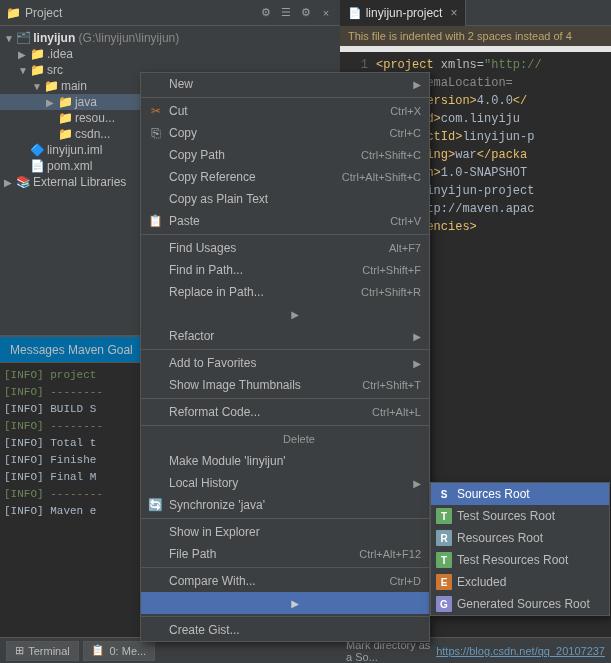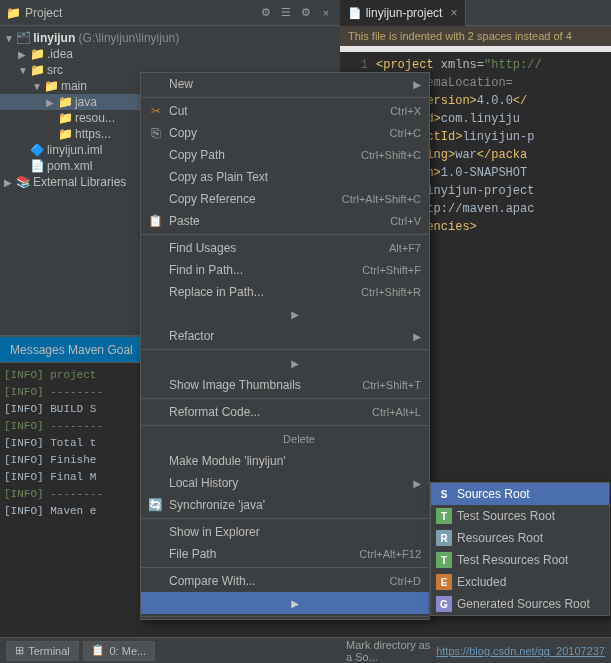--- a/index.html
+++ b/index.html
@@ -353,21 +353,21 @@
 
     <div class="tree-item" style="padding-left:46px;">
       <span class="arrow"> </span>
       <span style="color:#7c9fb0;">📁</span>
       <span>resou...</span>
     </div>
 
     <div class="tree-item" style="padding-left:46px;">
       <span class="arrow"> </span>
       <span style="color:#7c9fb0;">📁</span>
-      <span>https...</span>
+      <span>csdn...</span>
     </div>
 
     <div class="tree-item" style="padding-left:18px;">
       <span class="arrow"> </span>
       <span style="color:#6897bb;">🔷</span>
       <span>linyijun.iml</span>
     </div>
 
     <div class="tree-item" style="padding-left:18px;">
       <span class="arrow"> </span>
@@ -397,25 +397,25 @@
   <div class="menu-item">
     <span class="icon-area">⎘</span>
     <span class="item-label">Copy</span>
     <span class="shortcut">Ctrl+C</span>
   </div>
   <div class="menu-item">
     <span class="item-label">Copy Path</span>
     <span class="shortcut">Ctrl+Shift+C</span>
   </div>
   <div class="menu-item">
-    <span class="item-label">Copy as Plain Text</span>
-  </div>
-  <div class="menu-item">
     <span class="item-label">Copy Reference</span>
     <span class="shortcut">Ctrl+Alt+Shift+C</span>
+  </div>
+  <div class="menu-item">
+    <span class="item-label">Copy as Plain Text</span>
   </div>
   <div class="menu-item">
     <span class="icon-area">📋</span>
     <span class="item-label">Paste</span>
     <span class="shortcut">Ctrl+V</span>
   </div>
   <div class="menu-divider"></div>
   <div class="menu-item">
     <span class="item-label">Find Usages</span>
     <span class="shortcut">Alt+F7</span>
@@ -430,20 +430,21 @@
   </div>
   <div class="menu-item">
     <span class="arrow-right">▶</span>
   </div>
   <div class="menu-item">
     <span class="item-label">Refactor</span>
     <span class="arrow-right">▶</span>
   </div>
   <div class="menu-divider"></div>
   <div class="menu-item">
+    <span class="item-label">Add to Favorites</span>
     <span class="arrow-right">▶</span>
   </div>
   <div class="menu-item">
     <span class="item-label">Show Image Thumbnails</span>
     <span class="shortcut">Ctrl+Shift+T</span>
   </div>
   <div class="menu-divider"></div>
   <div class="menu-item">
     <span class="item-label">Reformat Code...</span>
     <span class="shortcut">Ctrl+Alt+L</span>
@@ -473,20 +474,23 @@
   </div>
   <div class="menu-divider"></div>
   <div class="menu-item">
     <span class="item-label">Compare With...</span>
     <span class="shortcut">Ctrl+D</span>
   </div>
   <div class="menu-item highlighted">
     <span class="arrow-right" style="color:#ccc;">▶</span>
   </div>
   <div class="menu-divider"></div>
+  <div class="menu-item">
+    <span class="item-label">Create Gist...</span>
+  </div>
 
 </div>
 
 <div class="submenu">
   <div class="submenu-item highlighted">
     <span class="sm-icon icon-sources">S</span>
     <span>Sources Root</span>
   </div>
   <div class="submenu-item">
     <span class="sm-icon icon-test-sources">T</span>

